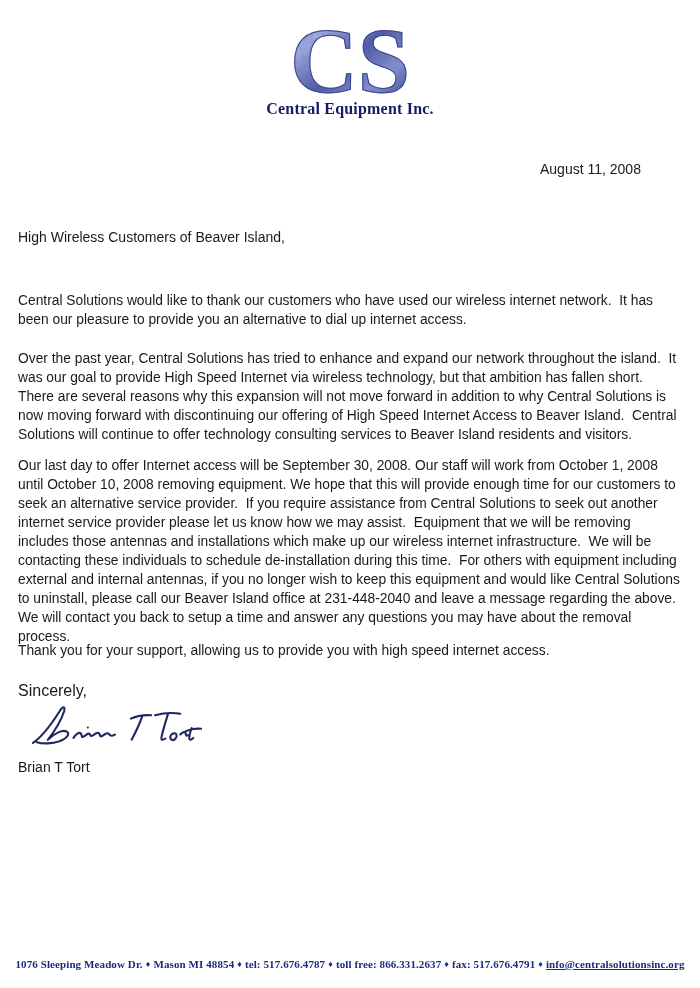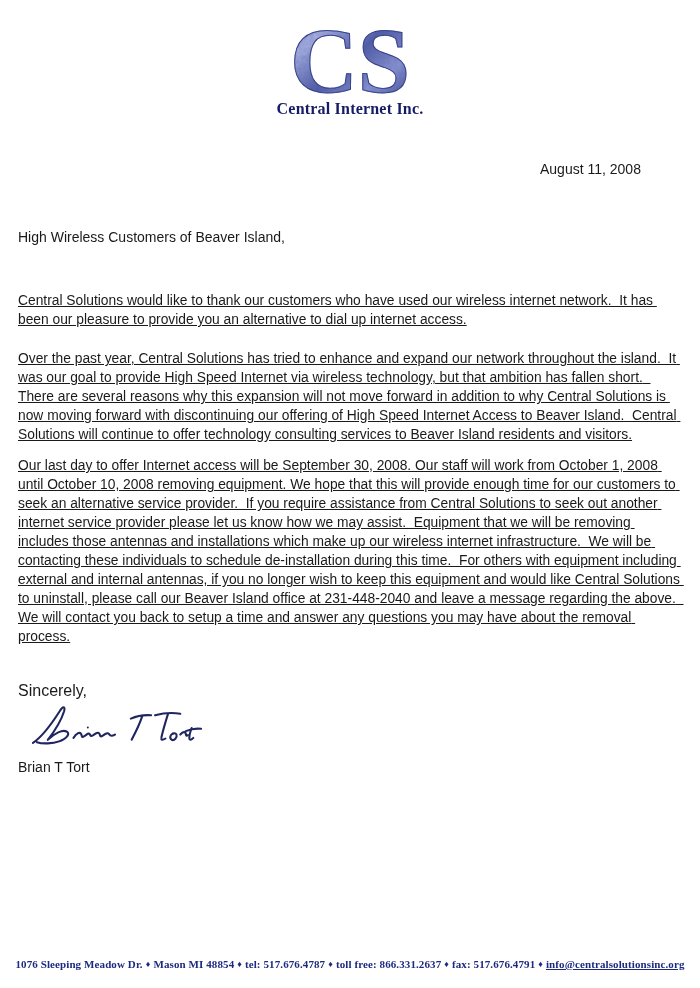--- a/index.html
+++ b/index.html
@@ -43,21 +43,20 @@
     left: 18px;
     font-size: 14px;
   }
   .para {
     position: absolute;
     left: 18px;
     width: 667px;
     font-size: 13.8px;
     line-height: 19px;
     white-space: pre-wrap;
-    text-decoration: underline;
   }
   .p1 { top: 291px; }
   .p2 { top: 349px; }
   .p3 { top: 456px; }
   .p4 { top: 641px; }
   .valediction {
     position: absolute;
     top: 682px;
     left: 18px;
     font-size: 16px;
@@ -122,30 +121,31 @@
           <feColorMatrix in="n" type="matrix" values="0 0 0 0 0.12  0 0 0 0 0.15  0 0 0 0 0.45  0 0 0 0.55 0" result="nc"></feColorMatrix>
           <feComposite in="nc" in2="SourceGraphic" operator="in" result="tex"></feComposite>
           <feMerge>
             <feMergeNode in="SourceGraphic"></feMergeNode>
             <feMergeNode in="tex"></feMergeNode>
           </feMerge>
         </filter>
       </defs>
       <text x="64" y="88" text-anchor="middle" font-family="Liberation Serif, serif" font-weight="bold" font-size="94" fill="url(#csgrad)" stroke="#1e2a77" stroke-width="1" filter="url(#mottle)">CS</text>
     </svg>
-    <div class="logo-caption">Central Internet Inc.</div>
+    <div class="logo-caption">Central Equipment Inc.</div>
   </div>
 
   <div class="date-line">August 11, 2008</div>
 
   <div class="salutation">High Wireless Customers of Beaver Island,</div>
 
   <div class="para p1">Central Solutions would like to thank our customers who have used our wireless internet network.  It has been our pleasure to provide you an alternative to dial up internet access.</div>
   <div class="para p2">Over the past year, Central Solutions has tried to enhance and expand our network throughout the island.  It was our goal to provide High Speed Internet via wireless technology, but that ambition has fallen short.  There are several reasons why this expansion will not move forward in addition to why Central Solutions is now moving forward with discontinuing our offering of High Speed Internet Access to Beaver Island.  Central Solutions will continue to offer technology consulting services to Beaver Island residents and visitors.</div>
   <div class="para p3">Our last day to offer Internet access will be September 30, 2008. Our staff will work from October 1, 2008 until October 10, 2008 removing equipment. We hope that this will provide enough time for our customers to seek an alternative service provider.  If you require assistance from Central Solutions to seek out another internet service provider please let us know how we may assist.  Equipment that we will be removing includes those antennas and installations which make up our wireless internet infrastructure.  We will be contacting these individuals to schedule de-installation during this time.  For others with equipment including external and internal antennas, if you no longer wish to keep this equipment and would like Central Solutions to uninstall, please call our Beaver Island office at 231-448-2040 and leave a message regarding the above.  We will contact you back to setup a time and answer any questions you may have about the removal process.</div>
+  <div class="para p4">Thank you for your support, allowing us to provide you with high speed internet access.</div>
 
   <div class="valediction">Sincerely,</div>
 
   <div class="signature">
     <svg width="178" height="54" viewBox="0 0 180 52" aria-hidden="true">
       <g fill="none" stroke="#20265f" stroke-width="2.1" stroke-linecap="round" stroke-linejoin="round">
 
         <path d="M5 41 C 14 35, 25 20, 32 9 C 35 4, 38 3.5, 36.5 9 C 34 17, 27 29, 20 38 C 27 31, 35 27.5, 39 29.5 C 43 31.5, 39.5 36.5, 31.5 39.5 C 25 41.8, 15 42.3, 9 40.3"></path>
 
         <path d="M46 36 C 49 31.5, 52 29.8, 53.5 31.8 C 55 33.8, 53.5 36.5, 57 34.3 C 59.5 32.7, 61 30.6, 62.3 32.1 C 63.3 33.2, 62.8 35.4, 66 33.2 C 68.6 31.3, 70.8 29.8, 72.2 31.8 C 73.2 33.3, 72.6 35.8, 75.6 33.7 C 78.2 31.8, 80.6 30.2, 82 32.2 C 83 33.8, 84.2 34.8, 88 32.6"></path>

